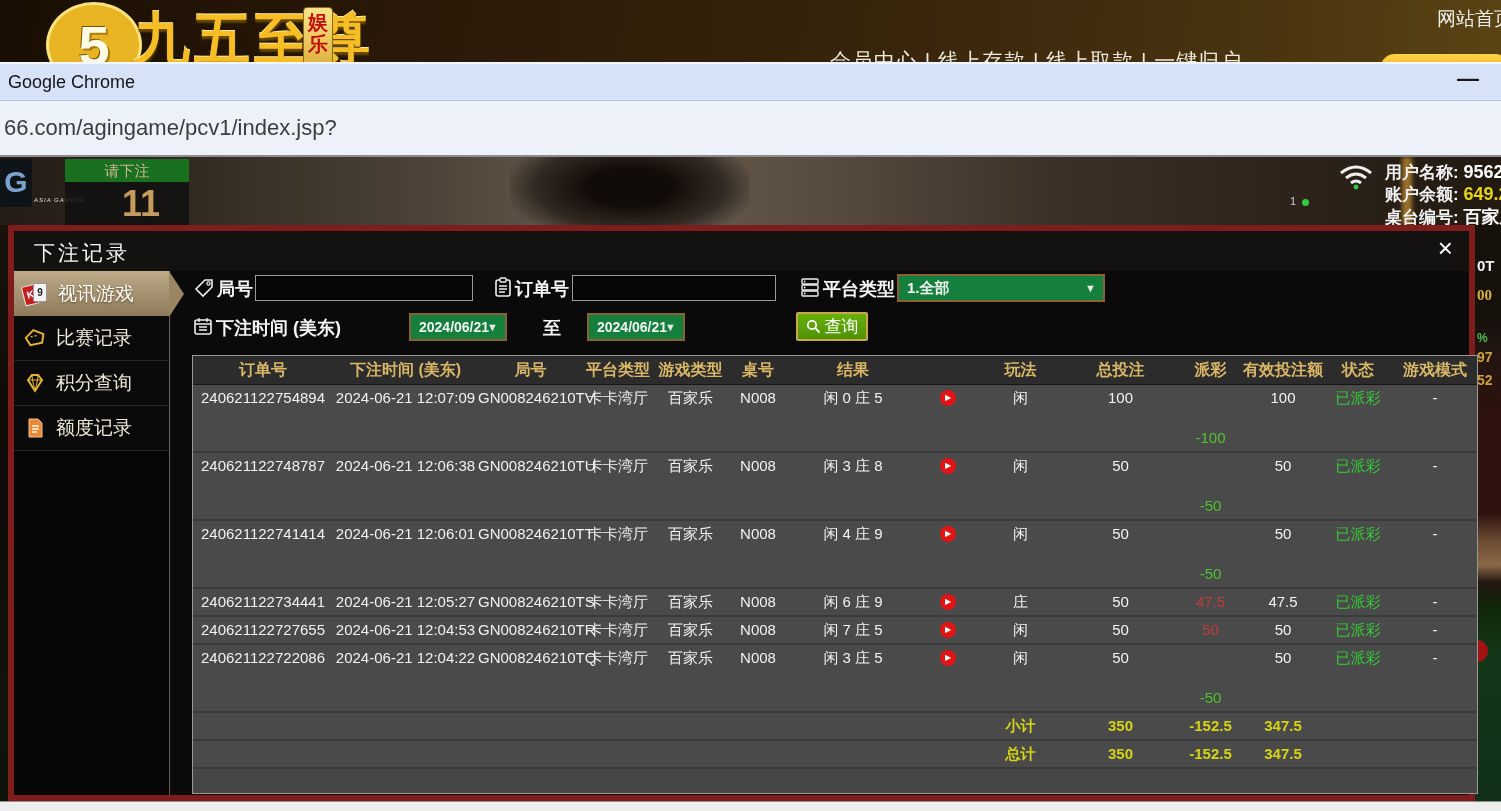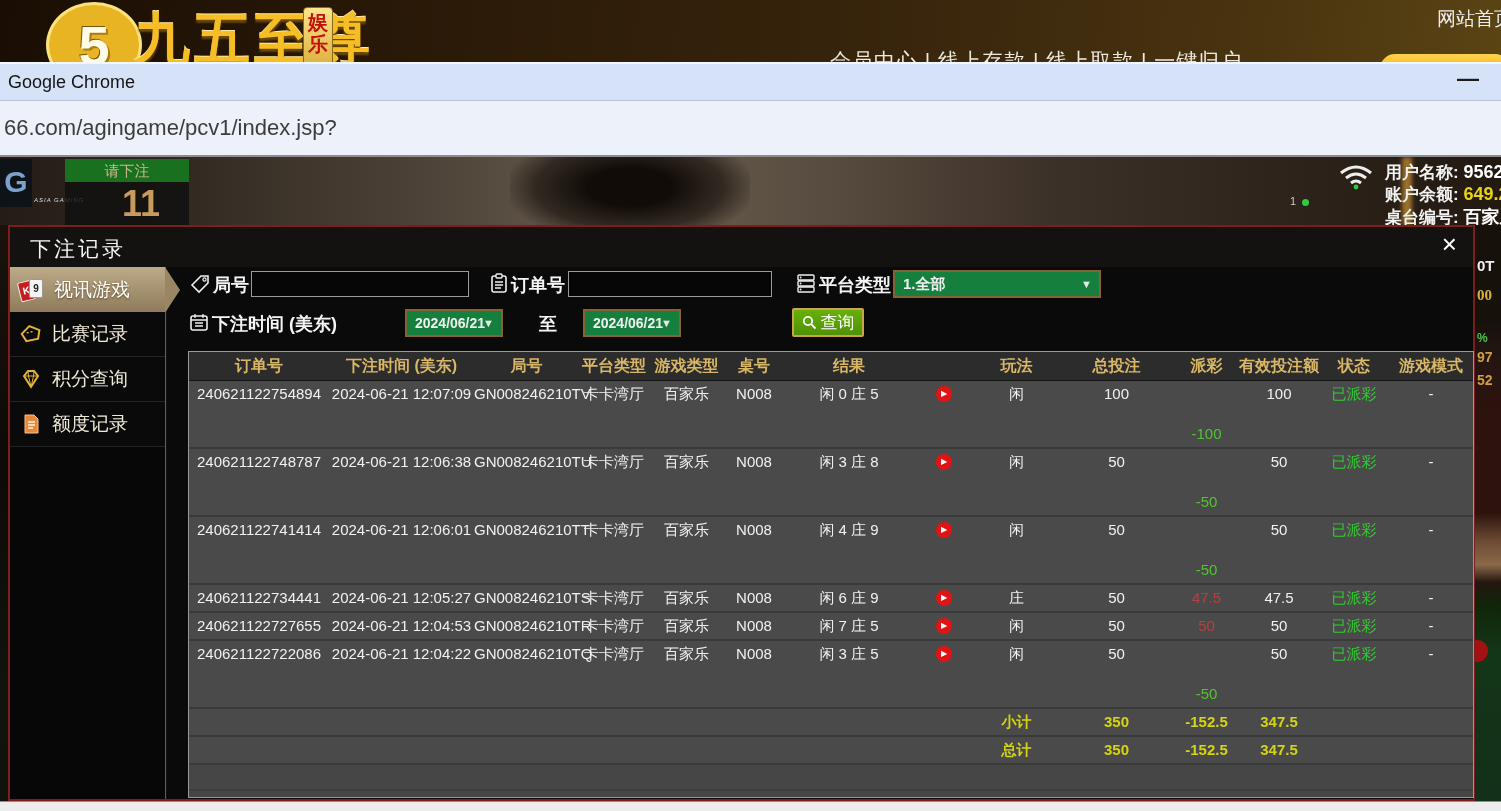--- a/index.html
+++ b/index.html
@@ -61,21 +61,21 @@
   
   #left-strip { position:absolute; left:0; top:225px; width:8px; height:576px;
     background:linear-gradient(180deg,#1a130c,#0d0a07 40%,#10140d 80%,#0e130c); }
   #right-strip { position:absolute; left:1475px; top:225px; width:26px; height:576px; overflow:hidden;
     background:linear-gradient(180deg,#17110c 0%,#17110c 17%,#241612 23%,#2d120d 32%,#2d120d 50%,#6e4c34 55%,#8a6848 59%,#241710 62%,#102509 66%,#143618 74%,#12301a 100%); }
   .rs-txt { position:absolute; left:2px; white-space:nowrap; font-weight:bold; }
   #bottom-strip { position:absolute; left:0; top:801px; width:1501px; height:10px; background:#ededed; border-top:1px solid #8d8d8d; }
 
   
   #modal { position:absolute; left:8px; top:225px; width:1467px; height:576px;
-    background:rgba(11,10,9,0.97); border:2px solid #7f1d1d; }
+    background:rgba(11,10,9,0.97); border:6px solid #7f1d1d; }
   .m-title { position:absolute; left:20px; top:8px; font-size:21px; color:#f5f5f5; letter-spacing:3px; }
   .m-close { position:absolute; right:16px; top:4px; font-size:26px; color:#ffffff; cursor:default; line-height:26px; }
   .ghost { position:absolute; right:14px; white-space:nowrap; font-size:18px; font-weight:bold; pointer-events:none;margin-top:40px; }
   .ghost1 { top:5px; color:rgba(255,255,255,0.15); }
   .ghost2 { top:34px; color:rgba(255,255,255,0.10); }
   .ghost3 { top:62px; color:rgba(205,172,70,0.30); }
 
   
   .sidebar { position:absolute; left:0; top:40px; bottom:0; width:156px; background:#070707; border-right:1px solid #6b5c44; }
   .side-item { position:relative; height:45px; display:flex; align-items:center; gap:9px; padding-left:9px;

